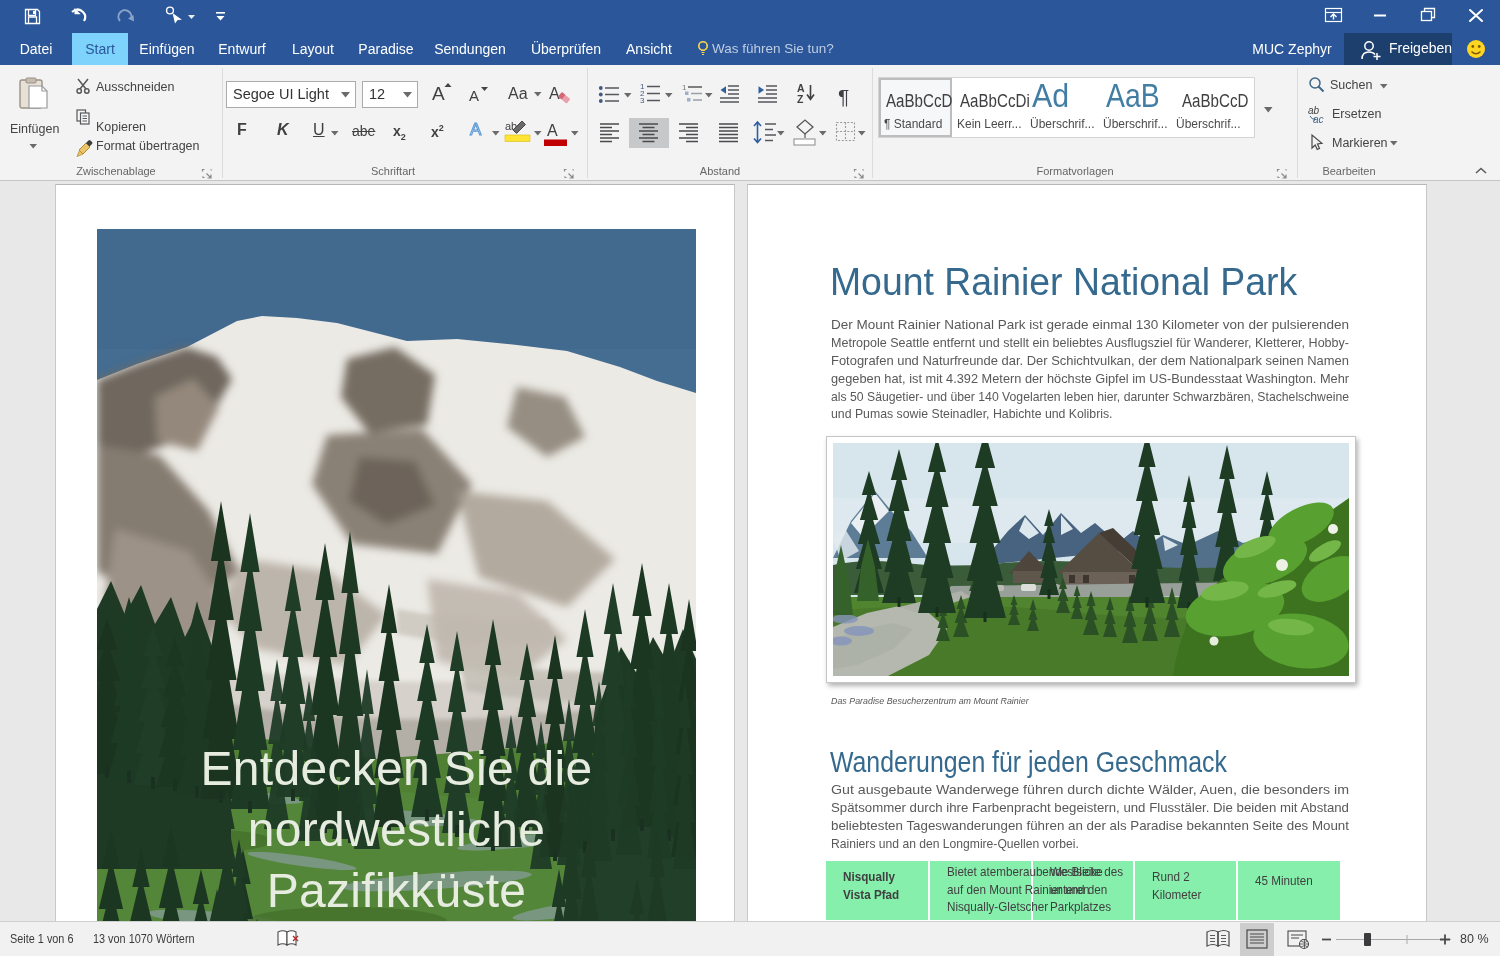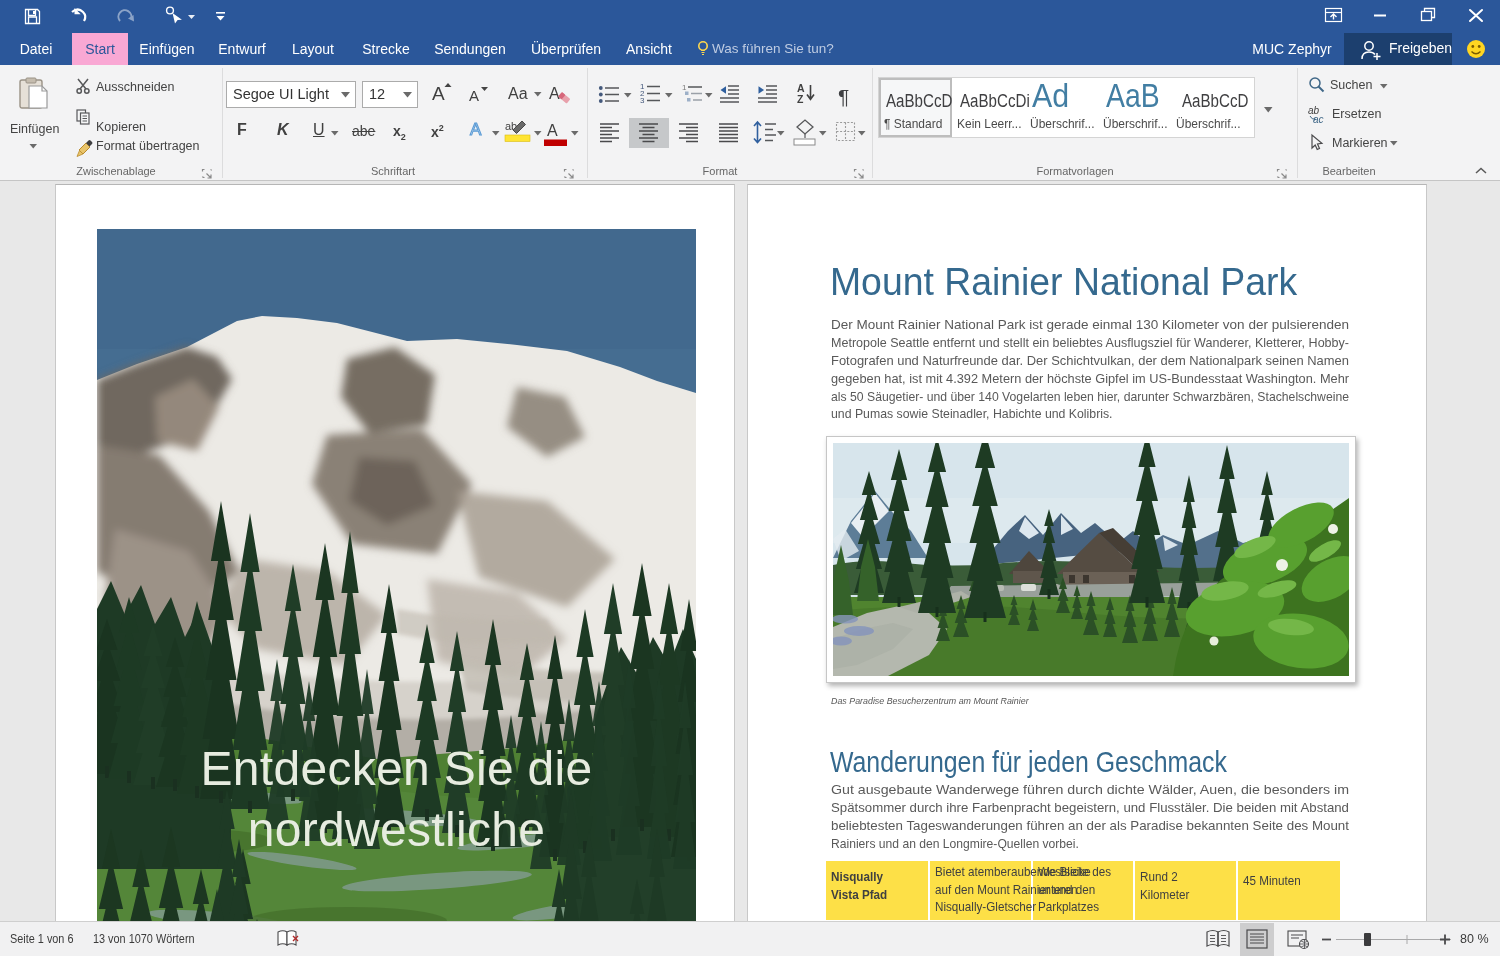--- a/index.html
+++ b/index.html
@@ -4,21 +4,21 @@
 <style>
 * { margin:0; padding:0; box-sizing:border-box; }
 html,body { width:1500px; height:956px; overflow:hidden; font-family:"Liberation Sans", sans-serif; }
 #app { position:relative; width:1500px; height:956px; background:#e8e8e8; }
 
 #titlebar { position:absolute; left:0; top:0; width:1500px; height:33px; background:#2b579a; }
 #titlebar .title { position:absolute; left:0; right:0; top:9px; text-align:center; color:#fff; font-size:13px; }
 
 #tabrow { position:absolute; left:0; top:33px; width:1500px; height:32px; background:#2b579a; }
 .tab { position:absolute; top:0; height:32px; line-height:32px; color:#fff; font-size:14px; text-align:center; }
-#tab-start { background:#f9a8d4; color:#2b579a; }
+#tab-start { background:#7dd3fc; color:#2b579a; }
 #freigeben { position:absolute; left:1344px; top:0; width:108px; height:32px; background:#1c3f6e; color:#fff; font-size:14px; }
 
 #ribbon { position:absolute; left:0; top:65px; width:1500px; height:116px; background:#f3f3f4; border-bottom:1px solid #c5c5c5; }
 .grpsep { position:absolute; top:3px; height:110px; width:1px; background:#dcdcdd; }
 .grplabel { position:absolute; top:100px; font-size:11px; color:#666; text-align:center; }
 .rtx { position:absolute; font-size:12.5px; color:#444; }
 .fbt { position:absolute; color:#404040; }
 .combo { position:absolute; height:27px; background:#fff; border:1px solid #ababab; font-size:14.5px; color:#333; line-height:25px; }
 .combo .dd { position:absolute; top:10px; }
 #stylebox { position:absolute; left:878px; top:12px; width:377px; height:61px; background:#fff; border:1px solid #d4d4d4; }
@@ -38,21 +38,21 @@
 
 #rTitle { position:absolute; left:82px; top:76px; font-size:38px; color:#35698e; white-space:nowrap; transform:scaleX(0.983); transform-origin:0 50%; }
 .bodytxt { position:absolute; left:83px; width:518px; font-size:13.4px; line-height:17.9px; color:#595959; }
 .jl { height:17.9px; white-space:nowrap; transform-origin:0 50%; }
 #photoframe { position:absolute; left:78px; top:251px; width:530px; height:247px; background:#fff; border:1px solid #c6c6c6; padding:6px; box-sizing:border-box; box-shadow:2px 3px 5px rgba(0,0,0,0.3); }
 #caption { position:absolute; left:83px; top:511px; font-size:9.2px; font-style:italic; color:#585858; transform:scaleX(0.965); transform-origin:0 50%; }
 #rH2 { position:absolute; left:82px; top:561px; font-size:29px; color:#35698e; white-space:nowrap; transform:scaleX(0.857); transform-origin:0 50%; }
 #rTable { position:absolute; left:78px; top:674px; width:514px; border-collapse:collapse; table-layout:fixed; }
 #rTable td { vertical-align:top; }
 #rTable .thead td { background:#5b9ad3; color:#fff; font-weight:bold; font-size:13.2px; padding:3px 0 3px 7px; height:17px; }
-#rTable .trow td { background:#fde047; color:#404040; font-size:13.2px; line-height:17.6px; padding:2px 6px 4px 5px; border-top:2px solid #fff; }
+#rTable .trow td { background:#86efac; color:#404040; font-size:13.2px; line-height:17.6px; padding:2px 6px 4px 17px; border-top:2px solid #fff; }
 #rTable .trow td + td { border-left:2px solid #fff; }
 .cmp { display:inline-block; transform:scaleX(0.885); transform-origin:0 0; white-space:nowrap; }
 </style>
 </head>
 <body>
 <div id="app">
   <div id="titlebar">
     <svg width="240" height="33" style="position:absolute;left:0;top:0">
 
       <g stroke="#fff" fill="none" stroke-width="1.3">
@@ -95,21 +95,21 @@
         <path d="M150 10 l12 11 m0 -11 l-12 11"></path>
       </g>
     </svg>
   </div>
   <div id="tabrow">
     <div class="tab" style="left:9px;width:54px;">Datei</div>
     <div class="tab" id="tab-start" style="left:72px;width:56px;">Start</div>
     <div class="tab" style="left:136px;width:62px;">Einfügen</div>
     <div class="tab" style="left:212px;width:60px;">Entwurf</div>
     <div class="tab" style="left:286px;width:54px;">Layout</div>
-    <div class="tab" style="left:354px;width:64px;">Strecke</div>
+    <div class="tab" style="left:354px;width:64px;">Paradise</div>
     <div class="tab" style="left:432px;width:76px;">Sendungen</div>
     <div class="tab" style="left:524px;width:84px;">Überprüfen</div>
     <div class="tab" style="left:622px;width:54px;">Ansicht</div>
     <svg width="18" height="32" style="position:absolute;left:694px;top:0">
         <g transform="translate(9,16)">
           <circle cx="0" cy="-3" r="4.2" fill="none" stroke="#ffd84d" stroke-width="1.6"></circle>
           <path d="M-1.8 1.5 h3.6 M-1.5 3.5 h3 M-1 5.5 h2" stroke="#ffd84d" stroke-width="1.1"></path>
         </g>
       </svg>
     <div class="tab" style="left:712px;width:160px;color:#bfcce2;text-align:left;font-size:13.5px;">Was führen Sie tun?</div>
@@ -131,21 +131,21 @@
       <path d="M7.5 18.5 q4.5 4.5 9 0" stroke="#7a5b00" stroke-width="1.4" fill="none"></path>
     </svg>
   </div>
   <div id="ribbon">
     <div class="grpsep" style="left:222px;"></div>
     <div class="grpsep" style="left:587px;"></div>
     <div class="grpsep" style="left:872px;"></div>
     <div class="grpsep" style="left:1297px;"></div>
     <div class="grplabel" style="left:56px;width:120px;">Zwischenablage</div>
     <div class="grplabel" style="left:333px;width:120px;">Schriftart</div>
-    <div class="grplabel" style="left:660px;width:120px;">Format</div>
+    <div class="grplabel" style="left:660px;width:120px;">Abstand</div>
     <div class="grplabel" style="left:1015px;width:120px;">Formatvorlagen</div>
     <div class="grplabel" style="left:1289px;width:120px;">Bearbeiten</div>
 
     <div class="rtx" style="left:96px;top:15px;">Ausschneiden</div>
     <div class="rtx" style="left:96px;top:55px;">Kopieren</div>
     <div class="rtx" style="left:96px;top:74px;">Format übertragen</div>
     <div class="rtx" style="left:10px;top:57px;width:48px;text-align:center;">Einfügen</div>
     <div class="rtx" style="left:1330px;top:13px;">Suchen</div>
     <div class="rtx" style="left:1332px;top:42px;">Ersetzen</div>
     <div class="rtx" style="left:1332px;top:71px;">Markieren</div>
@@ -462,20 +462,21 @@
         <path d="M130 560 L137.7 600 L122.3 600 Z M130 589 L140.1 640 L119.9 640 Z M130 618 L142.6 680 L117.4 680 Z M130 646 L145.0 720 L115.0 720 Z" fill="#1e3a25"></path>
         <path d="M142 610 L149.2 648 L134.8 648 Z M142 637 L151.4 685 L132.6 685 Z M142 664 L153.7 722 L130.3 722 Z M142 691 L156.0 760 L128.0 760 Z" fill="#1e3a25"></path>
         <path d="M120 660 L127.2 692 L112.8 692 Z M120 683 L129.4 725 L110.5 725 Z M120 707 L131.7 758 L108.3 758 Z M120 730 L134.0 790 L106.0 790 Z" fill="#1e3a25"></path>
         <path d="M560 600 L567.7 648 L552.3 648 Z M560 634 L570.1 695 L549.9 695 Z M560 668 L572.6 742 L547.4 742 Z M560 703 L575.0 790 L545.0 790 Z" fill="#1e3a25"></path>
         <path d="M540 650 L547.2 685 L532.8 685 Z M540 675 L549.5 720 L530.5 720 Z M540 700 L551.7 755 L528.3 755 Z M540 726 L554.0 790 L526.0 790 Z" fill="#1e3a25"></path>
         <path d="M0 756 Q150 740 300 752 Q460 764 599 748 L599 790 L0 790 Z" fill="#38602c"></path>
         </svg>
       <div id="coverTxt">
         <div>Entdecken Sie die</div>
         <div>nordwestliche</div>
+        <div>Pazifikküste</div>
       </div>
     </div>
     <div id="pageR">
       <div id="rTitle">Mount Rainier National Park</div>
       <div class="bodytxt" style="top:131px;">
         <div class="jl" style="transform:scaleX(1.0086);">Der Mount Rainier National Park ist gerade einmal 130 Kilometer von der pulsierenden</div>
         <div class="jl" style="transform:scaleX(0.9362);">Metropole Seattle entfernt und stellt ein beliebtes Ausflugsziel für Wanderer, Kletterer, Hobby-</div>
         <div class="jl" style="transform:scaleX(0.9665);">Fotografen und Naturfreunde dar. Der Schichtvulkan, der dem Nationalpark seinen Namen</div>
         <div class="jl" style="transform:scaleX(0.9542);">gegeben hat, ist mit 4.392 Metern der höchste Gipfel im US-Bundesstaat Washington. Mehr</div>
         <div class="jl" style="transform:scaleX(0.912);">als 50 Säugetier- und über 140 Vogelarten leben hier, darunter Schwarzbären, Stachelschweine</div>

